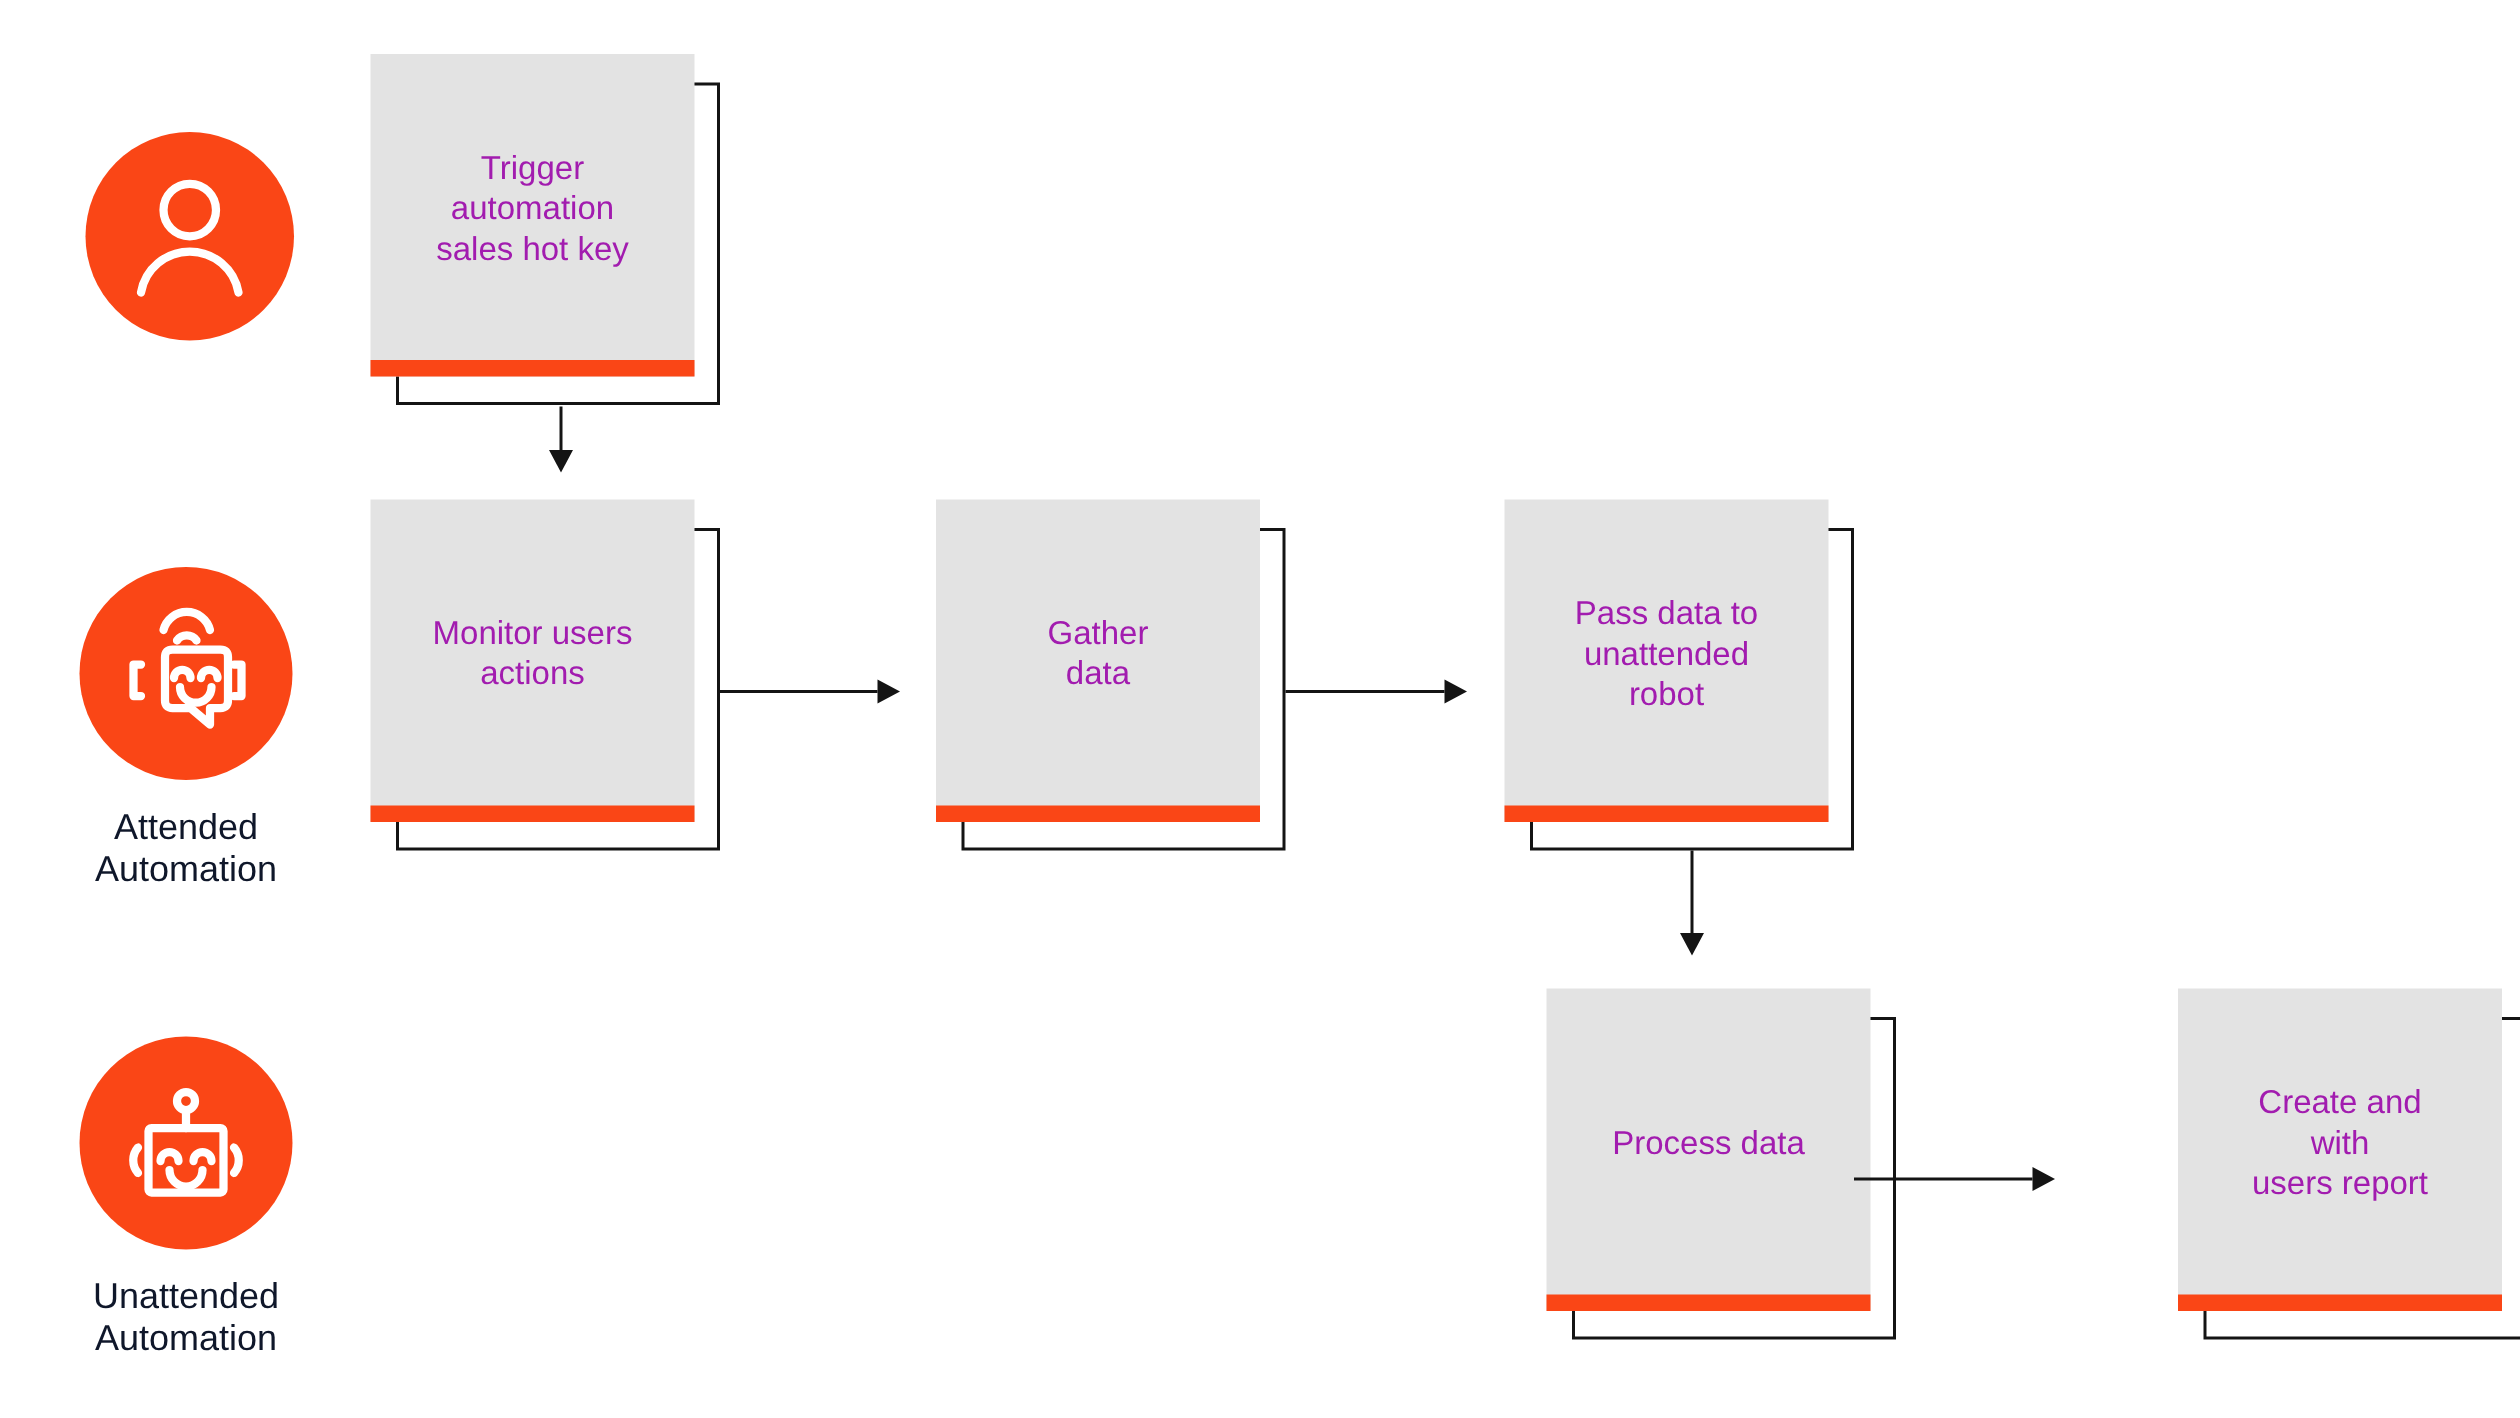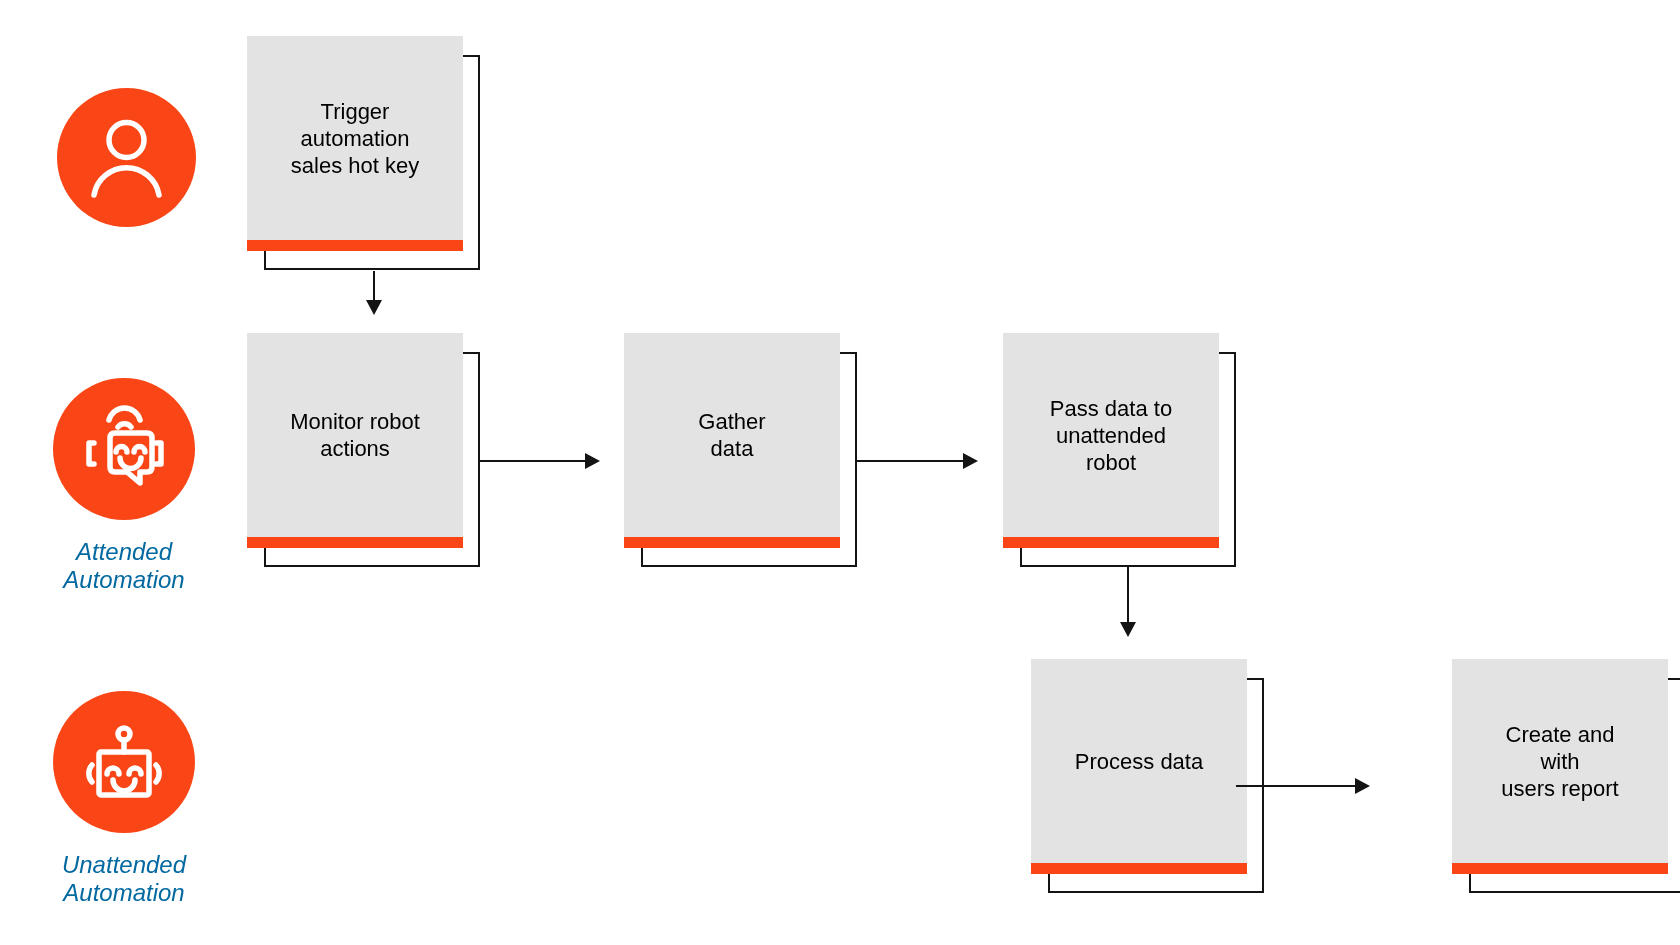--- a/index.html
+++ b/index.html
@@ -26,41 +26,40 @@
     width: 216px; height: 215px;
     background: #E3E3E3;
     border-bottom: 11px solid #FA4616;
     box-sizing: border-box;
     display: flex; align-items: center; justify-content: center;
   }
   .node .node-text {
     text-align: center;
     font-size: 22px;
     line-height: 27px;
-    color: #000000;
+    color: #a21caf;
   }
 
   
   .badge {
     position: absolute;
     border-radius: 50%;
     background: #FA4616;
   }
   .badge svg { display: block; width: 100%; height: 100%; }
   .glyph { stroke: #ffffff; stroke-width: 5.5; fill: none;
            stroke-linecap: round; stroke-linejoin: round; }
 
   .legend-label {
     position: absolute;
     width: 240px;
     text-align: center;
     font-size: 24px;
     line-height: 28px;
-    color: #0369a1;
-    font-style: italic;
+    color: #0f172a;
   }
 
   
   .arrows { position: absolute; left: 0; top: 0; }
   .arrow-line { stroke: #141414; stroke-width: 2; fill: none; }
   .arrow-head { fill: #141414; stroke: none; }
 </style>
 </head>
 <body>
 
@@ -121,21 +120,21 @@
         <div>automation</div>
         <div>sales hot key</div>
       </div>
     </div>
   </div>
 
   <div class="node" style="left:247px; top:333px;">
     <div class="shadow"></div>
     <div class="face">
       <div class="node-text">
-        <div>Monitor robot</div>
+        <div>Monitor users</div>
         <div>actions</div>
       </div>
     </div>
   </div>
 
   <div class="node" style="left:1003px; top:333px;">
     <div class="shadow"></div>
     <div class="face">
       <div class="node-text">
         <div>Pass data to</div>

